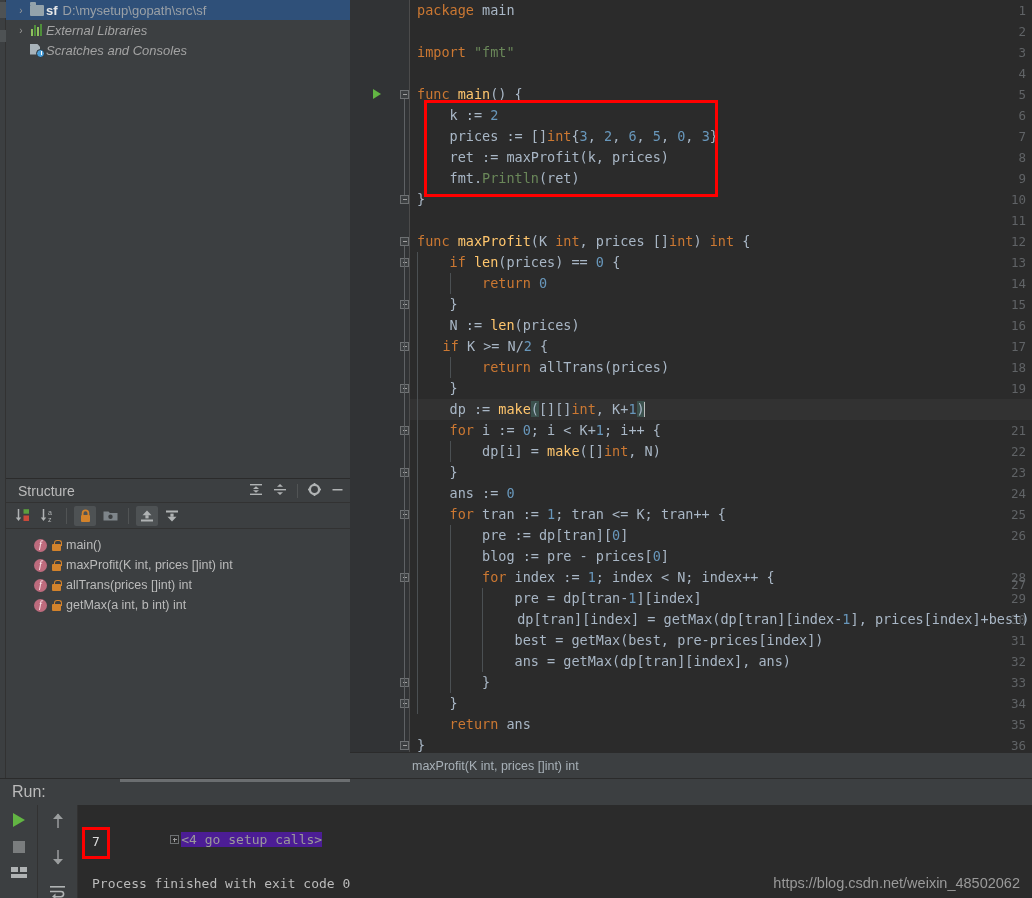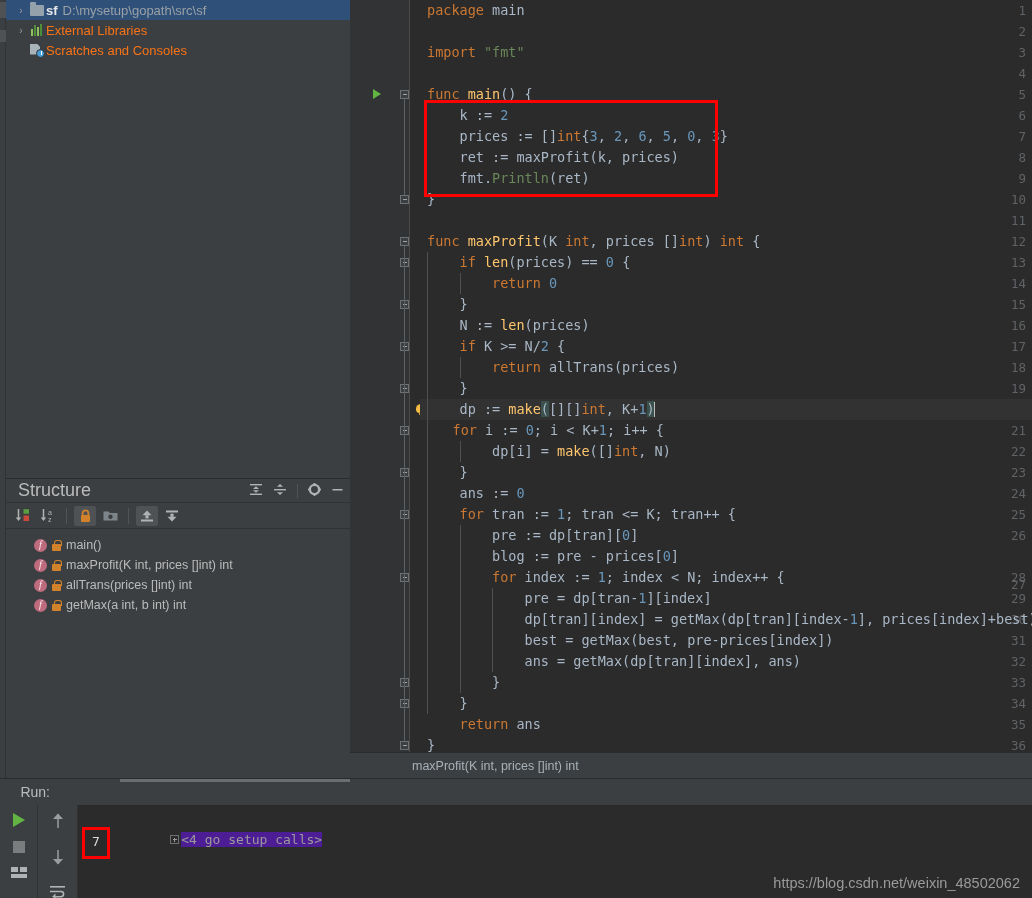--- a/index.html
+++ b/index.html
@@ -26,21 +26,21 @@
   .tree-row{
     position:relative; height:20px; display:flex; align-items:center;
     font-size:13px; color:#bbbbbb; padding-left:8px; white-space:nowrap;
   }
   .tree-row.selected{ background:#2f5079; color:#ffffff; }
   .tw{ width:14px; display:inline-flex; justify-content:center; align-items:center;
        color:#9a9a9a; font-size:10px; flex:0 0 14px;}
   .tree-icon{ width:18px; flex:0 0 18px; display:inline-flex; align-items:center; justify-content:center; }
   .lbl-strong{ font-weight:bold; color:#e8e8e8; margin-right:5px;}
   .lbl-dim{ color:#9aa0a6; }
-  .lbl{ color:#f97316; }
+  .lbl{ color:#a3a3a3;font-style:italic; }
 
   
   .ic-folder{ width:14px;height:11px;background:#94a3ab;border-radius:1px;position:relative; }
   .ic-folder::before{content:"";position:absolute;top:-3px;left:0;width:6px;height:3px;background:#94a3ab;border-radius:1px 1px 0 0;}
   
   .ic-lib{ width:13px;height:12px;display:flex;gap:1px;align-items:flex-end; }
   .ic-lib i{ display:block;width:2px;background:#6ea04a; }
   
   .ic-scratch{ position:relative;width:14px;height:13px; }
   .ic-scratch .pg{position:absolute;left:0;top:0;width:10px;height:11px;background:#a8b3ba;
@@ -51,21 +51,21 @@
 
   
   .structure-pane{
     position:absolute; left:6px; top:478px; width:344px; height:297px;
     background:#3c3f41; border-top:1px solid #2b2b2b;
   }
   .st-header{
     height:24px; display:flex; align-items:center; padding:0 6px 0 12px;
     border-bottom:1px solid #323232;
   }
-  .st-title{ font-size:18px; color:#bbbbbb; flex:1; }
+  .st-title{ font-size:14px; color:#bbbbbb; flex:1; }
   .st-hdr-icons{ display:flex; align-items:center; gap:10px; }
   .st-toolbar{
     height:26px; display:flex; align-items:center; gap:3px; padding:0 6px;
     border-bottom:1px solid #323232;
   }
   .tb-btn{ width:22px;height:20px;display:flex;align-items:center;justify-content:center;border-radius:2px; }
   .tb-btn.active{ background:#4e5254; }
   .tb-sep{ width:1px;height:16px;background:#515455;margin:0 4px; }
   .st-list{ padding-top:6px; }
   .st-item{ height:20px; display:flex; align-items:center; padding-left:28px; gap:5px; font-size:12.5px; color:#bbbbbb; white-space:nowrap;}
@@ -81,21 +81,21 @@
     position:absolute; left:350px; top:0; width:682px; height:752px;
     background:#2b2b2b; overflow:hidden;
   }
   .gutter{
     position:absolute; left:0; top:0; width:47px; height:752px; background:#313335;
   }
   .fold-col{
     position:absolute; left:47px; top:0; width:13px; height:752px; background:#313335;
     border-right:1px solid #4b4b4b;
   }
-  .code-area{ position:absolute; left:70px; top:0; right:0; height:808px;text-decoration:underline; }
+  .code-area{ position:absolute; left:60px; top:0; right:0; height:808px;text-decoration:underline; }
   .ln{
     position:absolute; right:6px; width:44px; text-align:right;
     font-family:"DejaVu Sans Mono", monospace; font-size:12.5px; color:#606366; line-height:21px; height:21px;
   }
   .cl-row{
     position:absolute; left:0; right:0; height:21px; line-height:21px;
     font-family:"DejaVu Sans Mono", monospace; font-size:13.5px; white-space:pre; color:#a9b7c6;
   }
   .cl-row.cur{ background:#323232; }
   .kw{ color:#cc7832; }
@@ -127,21 +127,21 @@
     display:flex; align-items:center; padding-left:62px;
     font-size:12.5px; color:#a8b1b8;
   }
 
   
   .run-panel{
     position:absolute; left:0; top:778px; width:1032px; height:120px;
     background:#3c3f41; border-top:1px solid #2b2b2b;
   }
   .run-tabbar{ height:26px; display:flex; align-items:center; }
-  .run-label{ width:50px; padding-left:12px; font-size:14px; color:#bbbbbb;text-align:right; }
+  .run-label{ width:50px; padding-left:12px; font-size:16px; color:#bbbbbb; }
   .run-tab{
     height:26px; display:flex; align-items:center; gap:6px; padding:0 8px 0 10px;
     border-bottom:2px solid #9a9a9a; font-size:12.5px; color:#dcdcdc; background:#414547;
   }
   .gopher{ position:relative; width:13px;height:14px; }
   .gopher .body{position:absolute;left:1px;top:0;width:11px;height:14px;background:#57c5d6;border-radius:5px 5px 4px 4px;}
   .gopher .e1,.gopher .e2{position:absolute;top:3px;width:3px;height:3px;border-radius:50%;background:#fff;}
   .gopher .e1{left:3px;} .gopher .e2{left:7px;}
   .gopher .p1,.gopher .p2{position:absolute;top:4px;width:1.4px;height:1.4px;border-radius:50%;background:#222;}
   .gopher .p1{left:3.9px;} .gopher .p2{left:7.9px;}
@@ -404,25 +404,25 @@
         <div class="cl-row" style="top: 126px; padding-left: 7px;">    <span class="plain">prices := []</span><span class="kw">int</span><span class="plain">{</span><span class="num">3</span><span class="plain">, </span><span class="num">2</span><span class="plain">, </span><span class="num">6</span><span class="plain">, </span><span class="num">5</span><span class="plain">, </span><span class="num">0</span><span class="plain">, </span><span class="num">3</span><span class="plain">}</span></div>
         <div class="cl-row" style="top: 168px; padding-left: 7px;">    <span class="plain">fmt.</span><span class="str">Println</span><span class="plain">(ret)</span></div>
         <div class="cl-row" style="top: 147px; padding-left: 7px;">    <span class="plain">ret := </span><span class="meth">maxProfit</span><span class="plain">(k, prices)</span></div>
         <div class="cl-row" style="top: 189px; padding-left: 7px;"><span class="plain">}</span></div>
         <div class="cl-row" style="top: 210px; padding-left: 7px;"></div>
         <div class="cl-row" style="top: 231px; padding-left: 7px;"><span class="kw">func</span> <span class="fn">maxProfit</span><span class="plain">(K </span><span class="kw">int</span><span class="plain">, prices []</span><span class="kw">int</span><span class="plain">) </span><span class="kw">int</span><span class="plain"> {</span></div>
         <div class="cl-row" style="top: 252px; padding-left: 7px;">    <span class="kw">if</span> <span class="fn">len</span><span class="plain">(prices) == </span><span class="num">0</span><span class="plain"> {</span></div>
         <div class="cl-row" style="top: 273px; padding-left: 7px;">        <span class="kw">return</span> <span class="num">0</span></div>
         <div class="cl-row" style="top: 294px; padding-left: 7px;">    <span class="plain">}</span></div>
         <div class="cl-row" style="top: 315px; padding-left: 7px;">    <span class="plain">N := </span><span class="fn">len</span><span class="plain">(prices)</span></div>
-        <div class="cl-row" style="top: 336px; padding-left: 7px;">    <span class="kw">if</span> <span class="plain">K &gt;= N/</span><span class="num">2</span><span class="plain"> {</span></div>
+        <div class="cl-row" style="top: 336px; ">    <span class="kw">if</span> <span class="plain">K &gt;= N/</span><span class="num">2</span><span class="plain"> {</span></div>
         <div class="cl-row" style="top: 357px; padding-left: 7px;">        <span class="kw">return</span> <span class="meth">allTrans</span><span class="plain">(prices)</span></div>
         <div class="cl-row" style="top: 378px; padding-left: 7px;">    <span class="plain">}</span></div>
         <div class="cl-row cur" style="top: 399px; padding-left: 7px;">    <span class="plain">dp := </span><span class="fn">make</span><span class="brhl">(</span><span class="plain">[][]</span><span class="kw">int</span><span class="plain">, K+</span><span class="num">1</span><span class="brhl">)</span><span class="caret"></span></div>
-        <div class="cl-row" style="top: 420px; ">    <span class="kw">for</span> <span class="plain">i := </span><span class="num">0</span><span class="plain">; i &lt; K+</span><span class="num">1</span><span class="plain">; i++ {</span></div>
+        <div class="cl-row" style="top: 420px; padding-left: 7px;">    <span class="kw">for</span> <span class="plain">i := </span><span class="num">0</span><span class="plain">; i &lt; K+</span><span class="num">1</span><span class="plain">; i++ {</span></div>
         <div class="cl-row" style="top: 441px; padding-left: 7px;">        <span class="plain">dp[i] = </span><span class="fn">make</span><span class="plain">([]</span><span class="kw">int</span><span class="plain">, N)</span></div>
         <div class="cl-row" style="top: 462px; padding-left: 7px;">    <span class="plain">}</span></div>
         <div class="cl-row" style="top: 483px; padding-left: 7px;">    <span class="plain">ans := </span><span class="num">0</span></div>
         <div class="cl-row" style="top: 504px; padding-left: 7px;">    <span class="kw">for</span> <span class="plain">tran := </span><span class="num">1</span><span class="plain">; tran &lt;= K; tran++ {</span></div>
         <div class="cl-row" style="top: 525px; padding-left: 7px;">        <span class="plain">pre := dp[tran][</span><span class="num">0</span><span class="plain">]</span></div>
         <div class="cl-row" style="top: 546px; padding-left: 7px;">        <span class="plain">blog := pre - prices[</span><span class="num">0</span><span class="plain">]</span></div>
         <div class="cl-row" style="top: 567px; padding-left: 7px;">        <span class="kw">for</span> <span class="plain">index := </span><span class="num">1</span><span class="plain">; index &lt; N; index++ {</span></div>
         <div class="cl-row" style="top: 588px; padding-left: 7px;">            <span class="plain">pre = dp[tran-</span><span class="num">1</span><span class="plain">][index]</span></div>
         <div class="cl-row" style="top: 609px; padding-left: 7px; text-align: center;">            <span class="plain">dp[tran][index] = </span><span class="meth">getMax</span><span class="plain">(dp[tran][index-</span><span class="num">1</span><span class="plain">], prices[index]+best)</span></div>
         <div class="cl-row" style="top: 630px; padding-left: 7px;">            <span class="plain">best = </span><span class="meth">getMax</span><span class="plain">(best, pre-prices[index])</span></div>
@@ -480,19 +480,20 @@
               <path d="M1 6.5 h11 a2.6 2.6 0 0 1 0 5.2 H6" fill="none" stroke="#b0b3b4" stroke-width="1.6"></path>
               <path d="M6.5 8.6 L3 11.7 L6.5 13.6 Z" fill="#b0b3b4"></path>
             </svg>
         </span>
       </div>
       <div class="console">
         <div class="con-line" style="top:3px;">
           <span class="fold-badge"></span><span class="folded">&lt;4 go setup calls&gt;</span>
         </div>
         <div class="con-line" style="top:26px;color:#dcdcdc;">7</div>
+        <div class="con-line" style="top:68px;">Process finished with exit code 0</div>
         <div class="red-box2" style="left:4px; top:22px; width:28px; height:32px;"></div>
         <div class="watermark">https://blog.csdn.net/weixin_48502062</div>
       </div>
     </div>
   </div>
 
 </div>
 
 </body></html>

